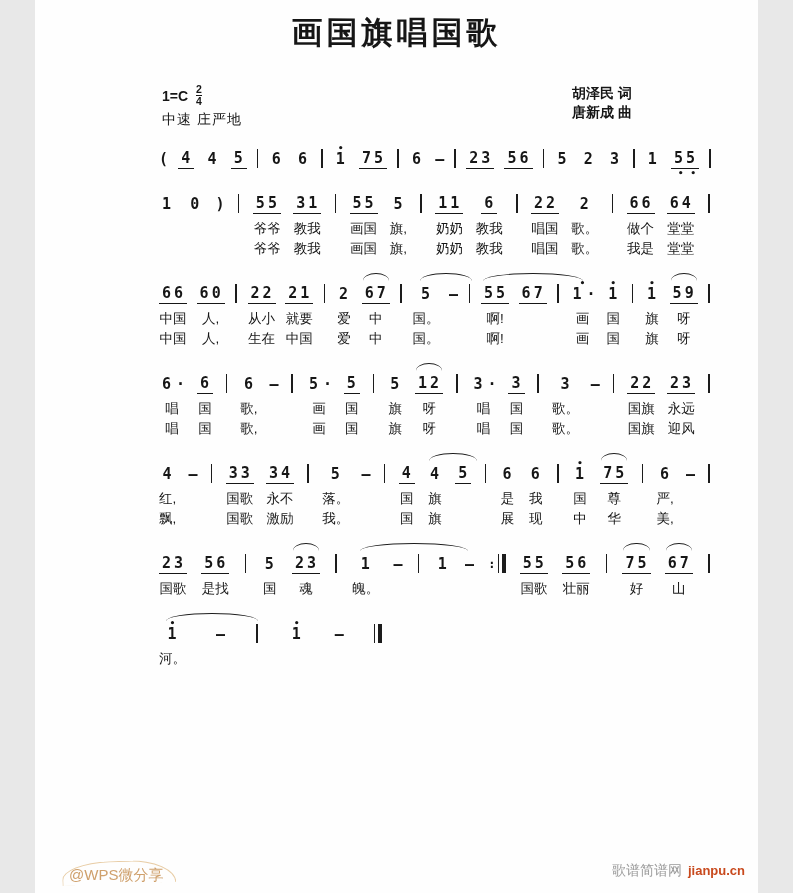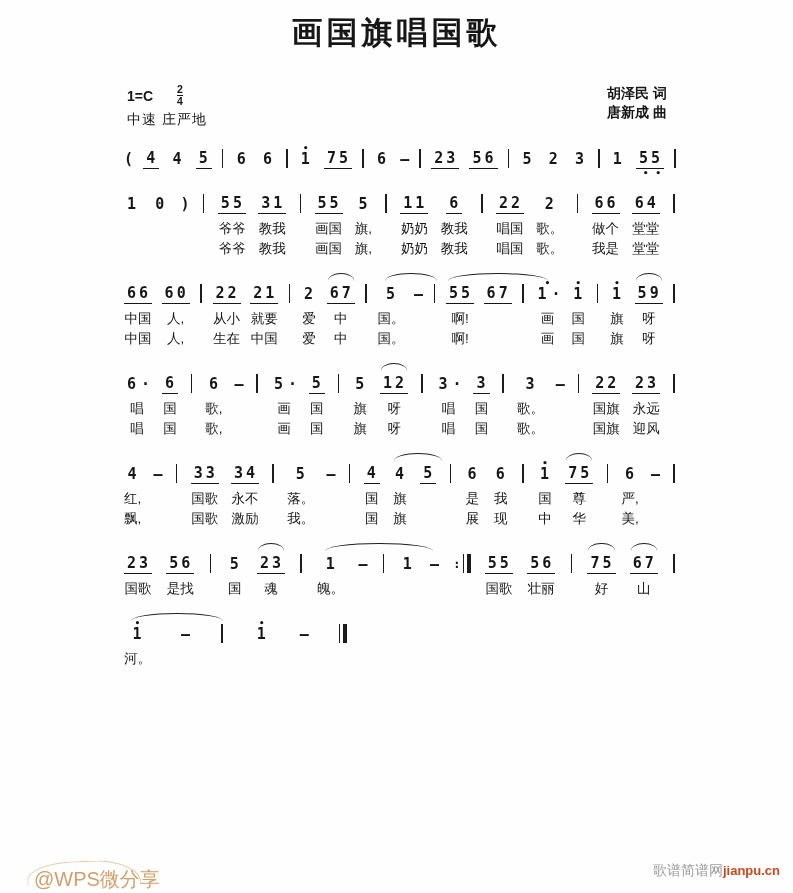--- a/index.html
+++ b/index.html
@@ -1,21 +1,21 @@
 <!DOCTYPE html>
 <html><head>
 <meta charset="utf-8">
 <style>
   html,body{margin:0;padding:0;background:#e8e8e8;}
-  .page{position:relative;width:793px;height:893px;background:#fefefe;margin:0 auto;
+  .page{position:relative;width:723px;height:893px;background:#fefefe;margin:0 auto;
         font-family:"Liberation Sans",sans-serif;color:#161616;overflow:hidden;}
   .title{position:absolute;top:12px;left:0;right:0;margin:0;text-align:center;
          font-family:"Liberation Serif",serif;font-size:31px;font-weight:bold;letter-spacing:4px;}
   .meta{position:absolute;top:84px;left:127px;font-weight:bold;font-size:14px;}
-  .keyline{display:flex;align-items:center;gap:24px;}
+  .keyline{display:flex;align-items:center;gap:8px;}
   .frac{display:inline-flex;flex-direction:column;align-items:center;font-size:10.5px;line-height:1.05;}
   .frac .den{border-top:1px solid #161616;padding-top:0px;}
   .tempo{margin-top:4px;font-size:14px;font-weight:normal;letter-spacing:1px;}
   .credits{position:absolute;top:84px;right:126px;font-size:14px;font-weight:bold;line-height:1.35;text-align:left;}
 
   .score{position:absolute;top:137px;left:124px;width:552px;}
   .system{margin-bottom:13px;}
   .srow{display:flex;justify-content:space-between;align-items:flex-end;}
   .srow.left{justify-content:flex-start;gap:30px;}
   .col{display:flex;flex-direction:column;align-items:center;}
@@ -36,25 +36,25 @@
   .bargrp{display:flex;align-items:flex-end;margin-bottom:1px;}
   .bar{width:1.5px;height:19px;background:#1c1c1c;display:inline-block;}
   .bar.thick{width:4px;margin-left:2.5px;}
   .colon{font-size:12px;font-weight:bold;line-height:1;margin:0 2px 3px 0;font-family:"DejaVu Sans Mono",monospace;}
 
   .lyrics{margin-top:5px;display:flex;flex-direction:column;align-items:center;}
   .lyr{min-height:20px;font-size:13.5px;line-height:20px;white-space:nowrap;}
 
   .contact{position:absolute;left:212px;top:813px;font-size:13.5px;font-weight:bold;line-height:1.6;letter-spacing:0.5px;}
 
-  .wm-left{position:absolute;left:34px;top:866px;font-size:20px;color:#cfa06c;}
+  .wm-left{position:absolute;left:34px;top:866px;font-size:15px;color:#cfa06c;}
   .wm-left .swoosh{position:absolute;left:-7px;top:-5px;width:112px;height:22px;
        border:1px solid #e8cda6;border-bottom:none;border-radius:50% 50% 0 0/ 90% 120% 0 0;
        transform:rotate(-2deg);pointer-events:none;}
-  .wm-right{position:absolute;right:13px;top:862px;font-size:14px;color:#9a9a9a;display:flex;align-items:baseline;}
+  .wm-right{position:absolute;right:13px;top:862px;font-size:14px;color:#9a9a9a;display:flex;gap:6px;align-items:baseline;}
   .wm-right .domain{color:#c8491d;font-weight:bold;font-family:Liberation Sans, sans-serif;font-size:13px;}
 </style>
 </head>
 <body>
 
 <div class="page">
 
   <h1 class="title">画国旗唱国歌</h1>
 
   <div class="meta">

